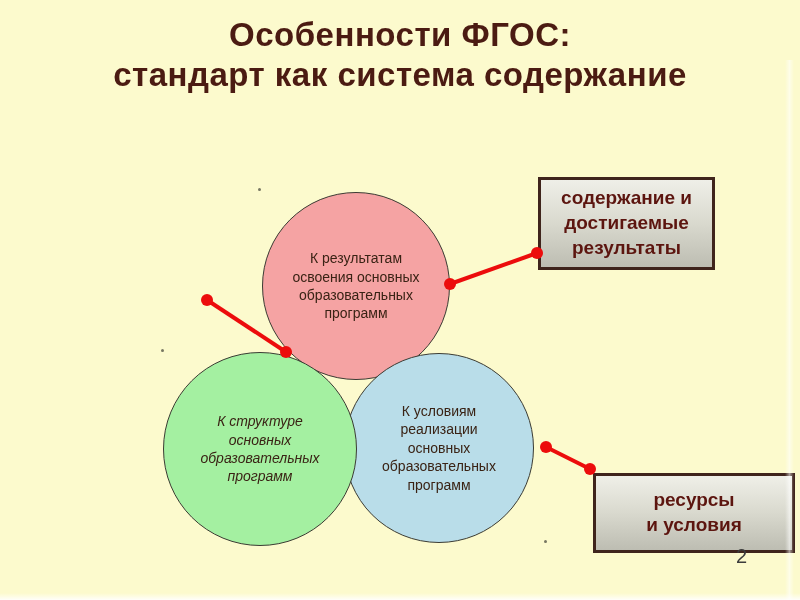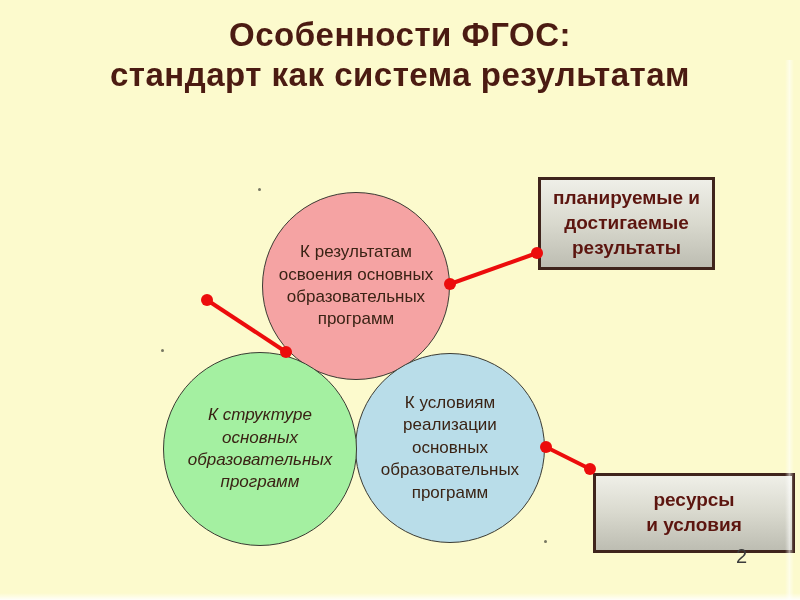--- a/index.html
+++ b/index.html
@@ -35,28 +35,28 @@
     position: absolute;
     border-radius: 50%;
     border: 1.5px solid var(--circle-outline, #3b3b33);
     display: flex;
     align-items: center;
     justify-content: center;
     text-align: center;
     box-sizing: border-box;
   }
   .circle-label {
-    font-size: 17px;
+    font-size: 14px;
     line-height: 1.32;
     color: var(--circle-text, #3a2315);
     white-space: pre-line;
   }
   .circle.results    { left: 262px; top: 192px; width: 188px; height: 188px; background: var(--pink, #f5a3a3); }
   .circle.structure  { left: 163px; top: 352px; width: 194px; height: 194px; background: var(--green, #a4f0a1); font-style: italic; }
-  .circle.conditions { left: 355px; top: 353px; width: 190px; height: 190px; background: var(--blue, #b9dde9); }
+  .circle.conditions { left: 344px; top: 353px; width: 190px; height: 190px; background: var(--blue, #b9dde9); }
   .callout-box {
     position: absolute;
     border: 3px solid var(--box-border, #3f241c);
     background: linear-gradient(180deg, var(--box-grad-top, #efefe8) 0%, #dadacf 48%, var(--box-grad-bottom, #bdbdb2) 100%);
     display: flex;
     align-items: center;
     justify-content: center;
     text-align: center;
     box-sizing: border-box;
   }
@@ -112,21 +112,21 @@
     background: linear-gradient(to right, rgba(255,255,255,0), rgba(255,255,255,0.55), rgba(255,255,255,0));
   }
 </style>
 </head>
 <body>
 
 <div class="slide">
 
   <div class="title">
     <div>Особенности ФГОС:</div>
-    <div>стандарт как система результатам</div>
+    <div>стандарт как система содержание</div>
   </div>
 
   <div class="speck" style="left:258px; top:188px;"></div>
   <div class="speck" style="left:161px; top:349px;"></div>
   <div class="speck" style="left:346px; top:347px;"></div>
   <div class="speck" style="left:544px; top:540px;"></div>
 
   <div class="circle results">
     <div class="circle-label">К результатам
 освоения основных
@@ -144,21 +144,21 @@
 
   <div class="circle structure">
     <div class="circle-label">К структуре
 основных
 образовательных
 программ</div>
   </div>
 
 
   <div class="callout-box planned">
-    <div class="box-label">планируемые и
+    <div class="box-label">содержание и
 достигаемые
 результаты</div>
   </div>
 
   <div class="callout-box resources">
     <div class="box-label">ресурсы
 и условия</div>
   </div>
 
   <svg class="overlay" width="800" height="600" viewBox="0 0 800 600">

